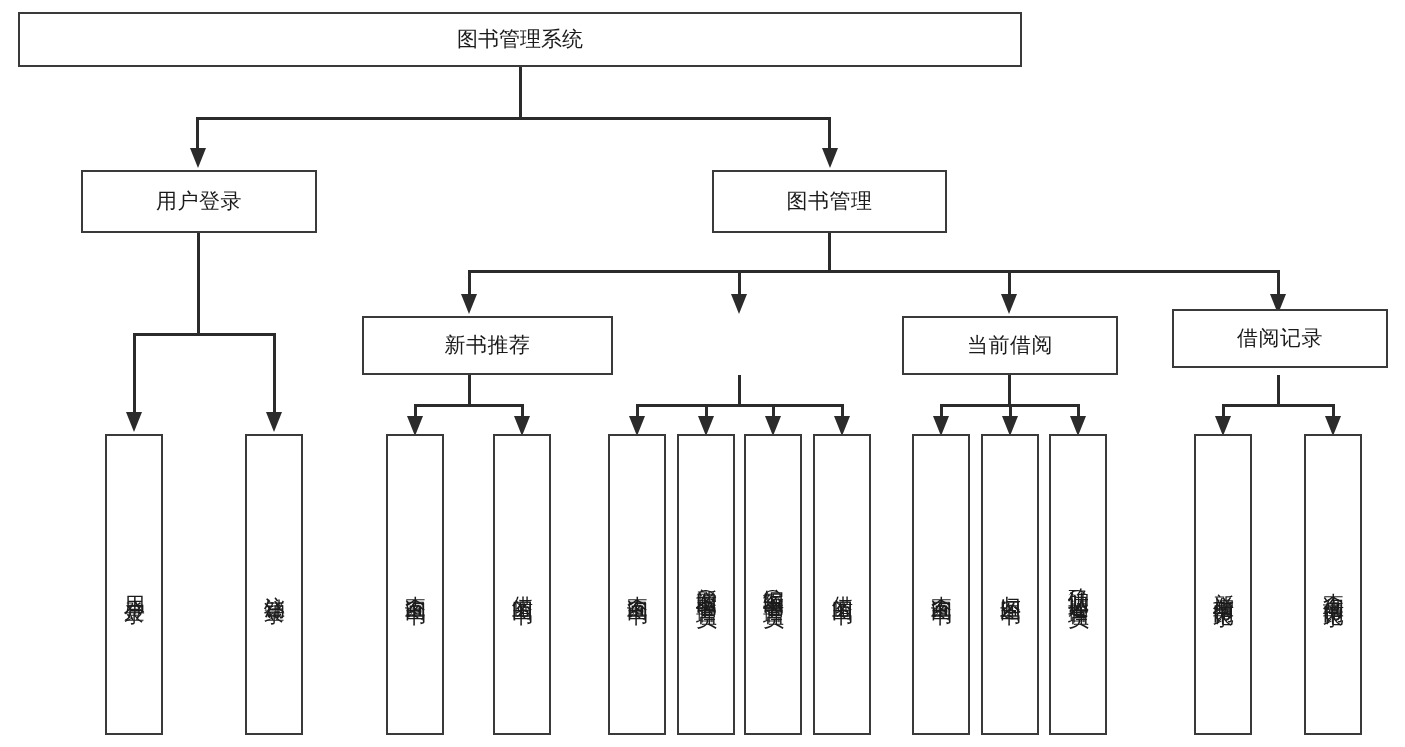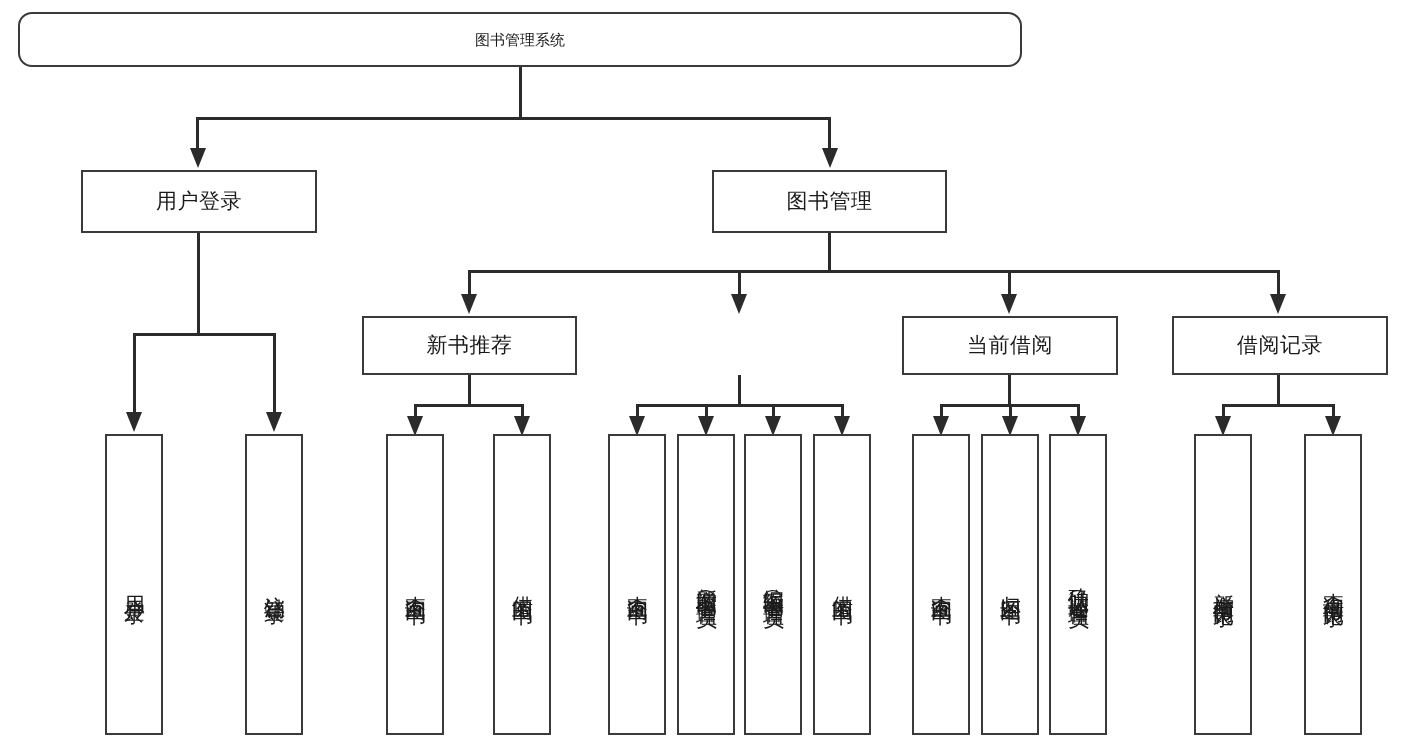--- a/index.html
+++ b/index.html
@@ -26,22 +26,21 @@
     align-items: center;
     justify-content: center;
     color: #1b1b1b;
     line-height: 1.18;
   }
   .node-h {
     font-size: 21px;
     letter-spacing: 0.5px;
   }
   .node-root {
-    font-size: 15px;
-    border-radius: 14px;
+    font-size: 21px;
   }
   
   .node-v {
     font-size: 21px;
     writing-mode: vertical-rl;
     text-orientation: upright;
     align-items: center;
     justify-content: center;
     letter-spacing: 3px;
     padding: 4px 0;
@@ -103,23 +102,23 @@
   <div class="conn conn-h" style="left:468px; top:270px; width:812px; height:3px;"></div>
   <div class="conn conn-v" style="left:468px; top:270px; width:3px; height:28px;"></div>
   <div class="arrow" style="left:461px; top:294px;"></div>
   <div class="conn conn-v" style="left:738px; top:270px; width:3px; height:28px;"></div>
   <div class="arrow" style="left:731px; top:294px;"></div>
   <div class="conn conn-v" style="left:1008px; top:270px; width:3px; height:28px;"></div>
   <div class="arrow" style="left:1001px; top:294px;"></div>
   <div class="conn conn-v" style="left:1277px; top:270px; width:3px; height:28px;"></div>
   <div class="arrow" style="left:1270px; top:294px;"></div>
 
-  <div class="node node-h" style="left:362px; top:316px; width:215px; height:59px;">新书推荐</div>
+  <div class="node node-h" style="left:362px; top:316px; width:251px; height:59px;">新书推荐</div>
   <div class="node node-h" style="left:902px; top:316px; width:216px; height:59px;">当前借阅</div>
-  <div class="node node-h" style="left:1172px; top:316px; width:216px; height:59px;">借阅记录</div>
+  <div class="node node-h" style="left:1172px; top:309px; width:216px; height:59px;">借阅记录</div>
 
   <div class="conn conn-v" style="left:468px; top:375px; width:3px; height:31px;"></div>
   <div class="conn conn-h" style="left:414px; top:404px; width:110px; height:3px;"></div>
   <div class="conn conn-v" style="left:414px; top:404px; width:3px; height:18px;"></div>
   <div class="arrow" style="left:407px; top:416px;"></div>
   <div class="conn conn-v" style="left:521px; top:404px; width:3px; height:18px;"></div>
   <div class="arrow" style="left:514px; top:416px;"></div>
 
   <div class="conn conn-v" style="left:738px; top:375px; width:3px; height:31px;"></div>
   <div class="conn conn-h" style="left:636px; top:404px; width:208px; height:3px;"></div>

